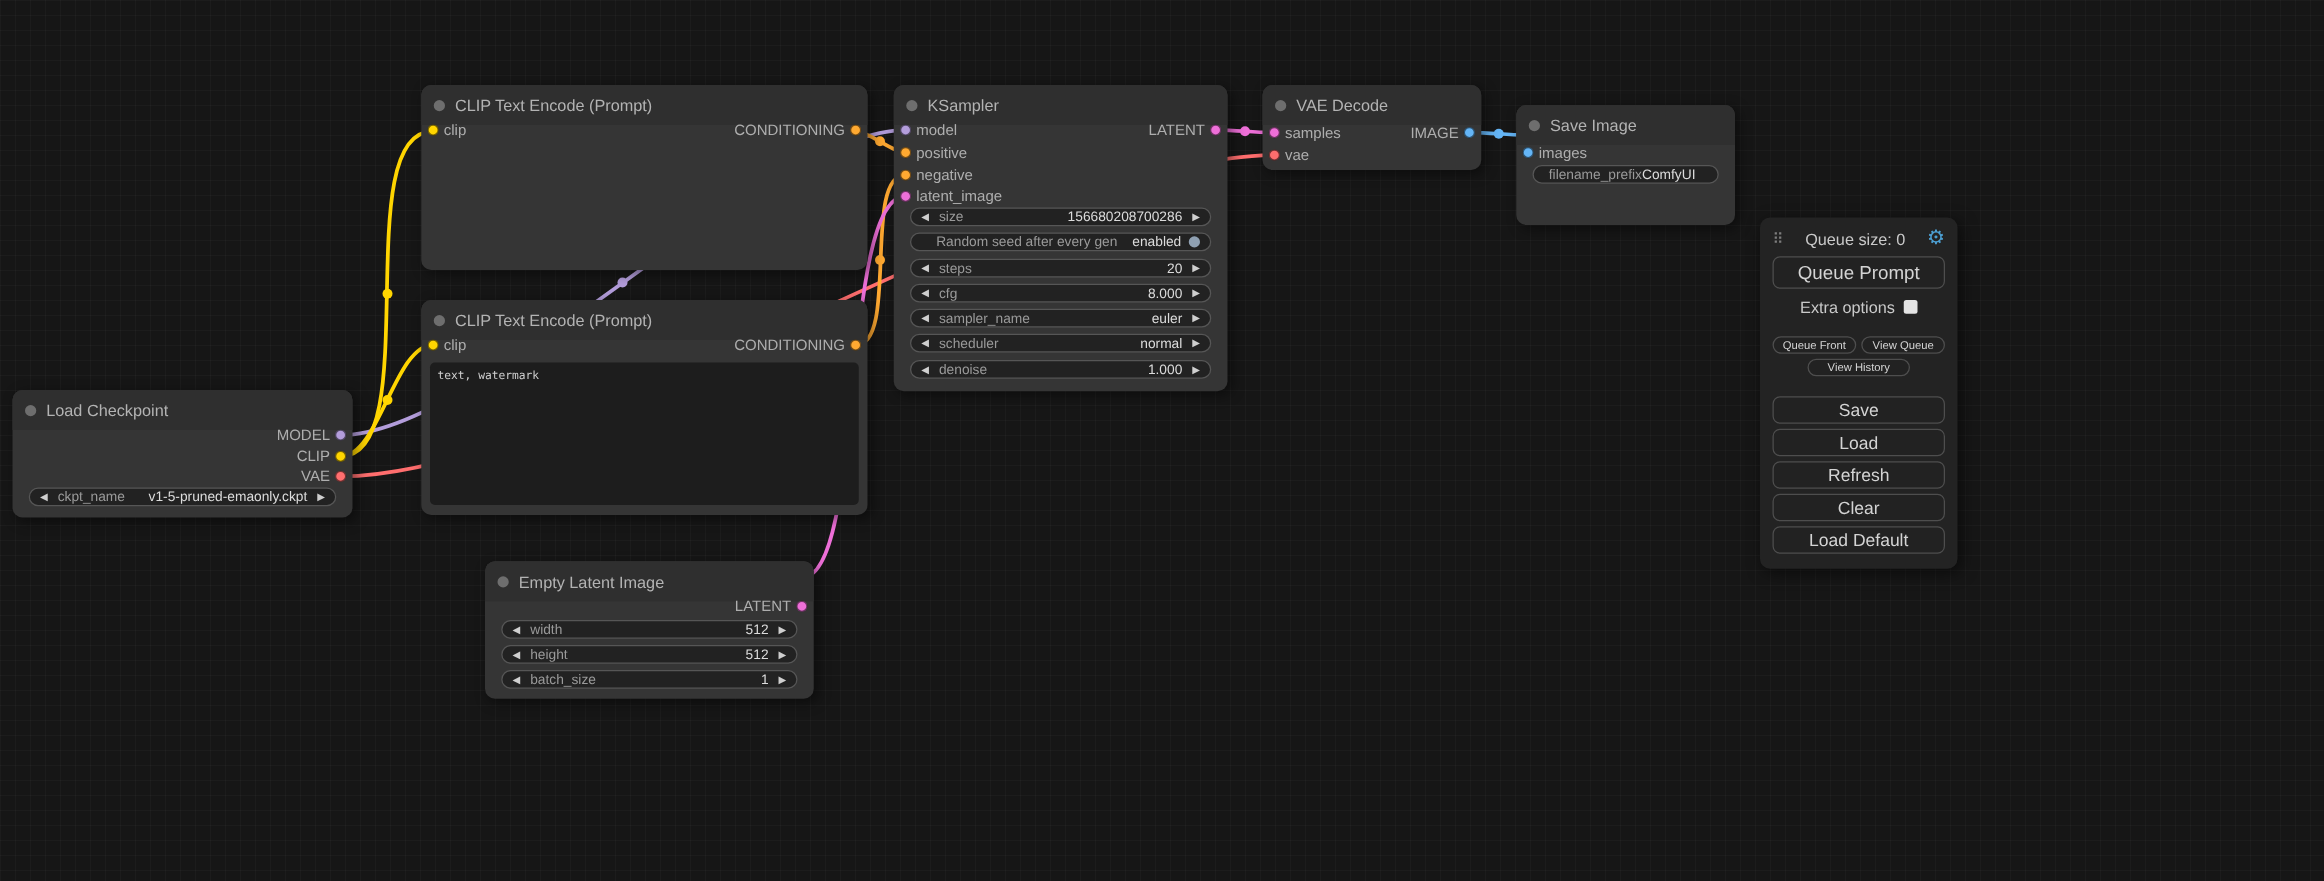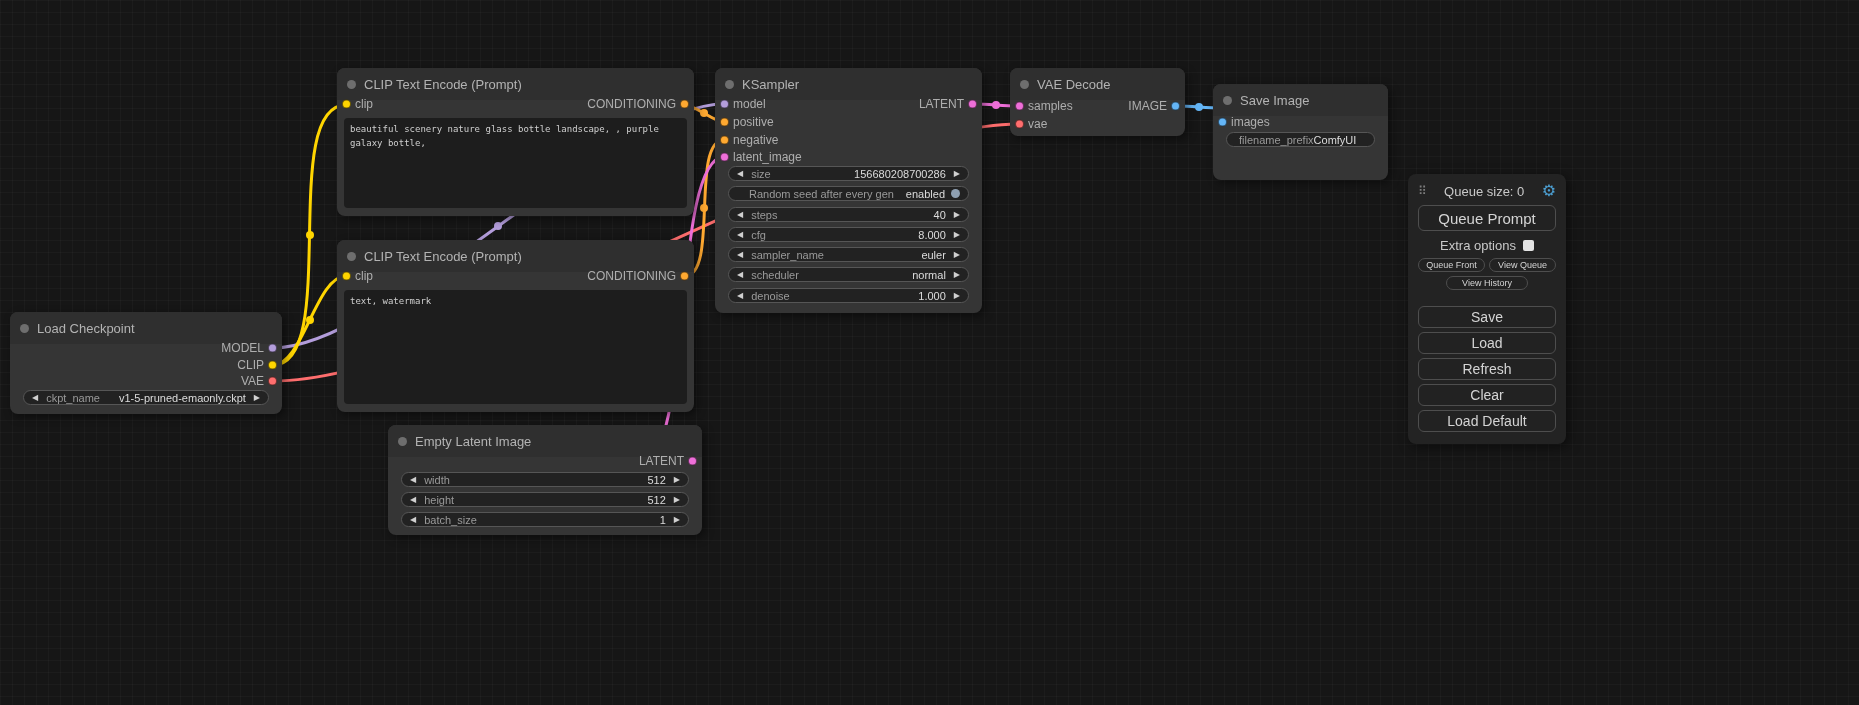--- a/index.html
+++ b/index.html
@@ -45,21 +45,21 @@
     white-space:pre-wrap;word-break:break-word;overflow:hidden;cursor:text}
 
   .qpanel{position:absolute;left:1408px;top:174px;width:158px;z-index:3;background:#232323;border-radius:8px;
     box-shadow:3px 3px 12px rgba(0,0,0,.5);padding:8px 10px 12px;display:flex;flex-direction:column}
   .qhead{display:flex;align-items:center;height:18px;margin-bottom:5px}
   .qdrag{color:#7d7d7d;font-size:12px;cursor:grab}
   .qsize{flex:1;text-align:center;color:#c9c9c9;font-size:13px}
   .qgear{color:var(--c-gear_icon);font-size:16px;line-height:1;cursor:pointer}
   .qbtn{background:#222;border:1px solid #4e4e4e;color:#d4d4d4;border-radius:6px;font-family:inherit;cursor:pointer;display:block;width:100%}
   .qbtn.big{height:26px;font-size:15px;margin-bottom:7px}
-  .qextra{display:flex;align-items:center;justify-content:center;gap:7px;color:#c9c9c9;font-size:13px;height:15px;margin-bottom:5px}
+  .qextra{display:flex;align-items:center;justify-content:center;gap:7px;color:#c9c9c9;font-size:13px;height:15px;margin-bottom:16px}
   .qcheck{width:11px;height:11px;background:#e4e4e4;border-radius:2px;cursor:pointer}
   .qrow{display:flex;gap:4px;margin-bottom:4px}
   .qrow.center{justify-content:center;margin-bottom:12px}
   .qbtn.small{height:14px;font-size:9px;border-radius:7px;padding:0 6px;flex:1;width:auto}
   .qrow.center .qbtn.small{flex:0 0 auto;width:82px}
   .qbtn.med{height:22px;font-size:14px;margin-top:4px}
 </style>
 </head>
 <body>
 
@@ -115,38 +115,37 @@
     <div class="ntitle">
       <span class="ndot"></span>
       <span>CLIP Text Encode (Prompt)</span>
     </div>
     <div class="row duo" style="top:28px">
       <span class="port pl clip"></span>
       <span class="slabel">clip</span>
       <span class="slabel">CONDITIONING</span>
       <span class="port pr conditioning"></span>
     </div>
-    <div class="textwidget" style="top:50px;bottom:8px">beautiful scenery nature glass bottle landscape, , purple galaxy bottle,</div>
   </div>
 
   <div class="node" style="left:337px;top:240px;width:357px;height:172px">
     <div class="ntitle">
       <span class="ndot"></span>
       <span>CLIP Text Encode (Prompt)</span>
     </div>
     <div class="row duo" style="top:28px">
       <span class="port pl clip"></span>
       <span class="slabel">clip</span>
       <span class="slabel">CONDITIONING</span>
       <span class="port pr conditioning"></span>
     </div>
     <div class="textwidget" style="top:50px;bottom:8px">text, watermark</div>
   </div>
 
-  <div class="node" style="left:388px;top:425px;width:314px;height:110px">
+  <div class="node" style="left:388px;top:449px;width:263px;height:110px">
     <div class="ntitle">
       <span class="ndot"></span>
       <span>Empty Latent Image</span>
     </div>
     <div class="row out" style="top:28px">
       <span class="slabel">LATENT</span>
       <span class="port pr latent"></span>
     </div>
     <div class="widget" style="top:47px">
       <span class="arr">◀</span>
@@ -198,21 +197,21 @@
       <span class="arr">▶</span>
     </div>
     <div class="widget toggle" style="top:118px">
       <span class="wname">Random seed after every gen</span>
       <span class="wval">enabled</span>
       <span class="tdot"></span>
     </div>
     <div class="widget" style="top:139px">
       <span class="arr">◀</span>
       <span class="wname">steps</span>
-      <span class="wval">40</span>
+      <span class="wval">20</span>
       <span class="arr">▶</span>
     </div>
     <div class="widget" style="top:159px">
       <span class="arr">◀</span>
       <span class="wname">cfg</span>
       <span class="wval">8.000</span>
       <span class="arr">▶</span>
     </div>
     <div class="widget" style="top:179px">
       <span class="arr">◀</span>

